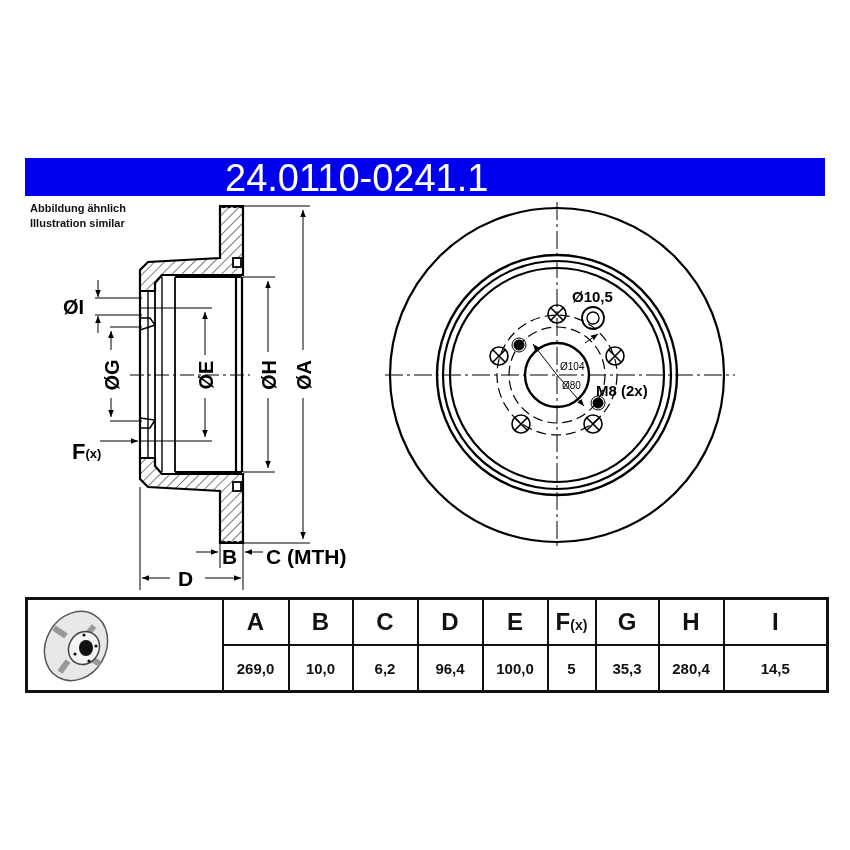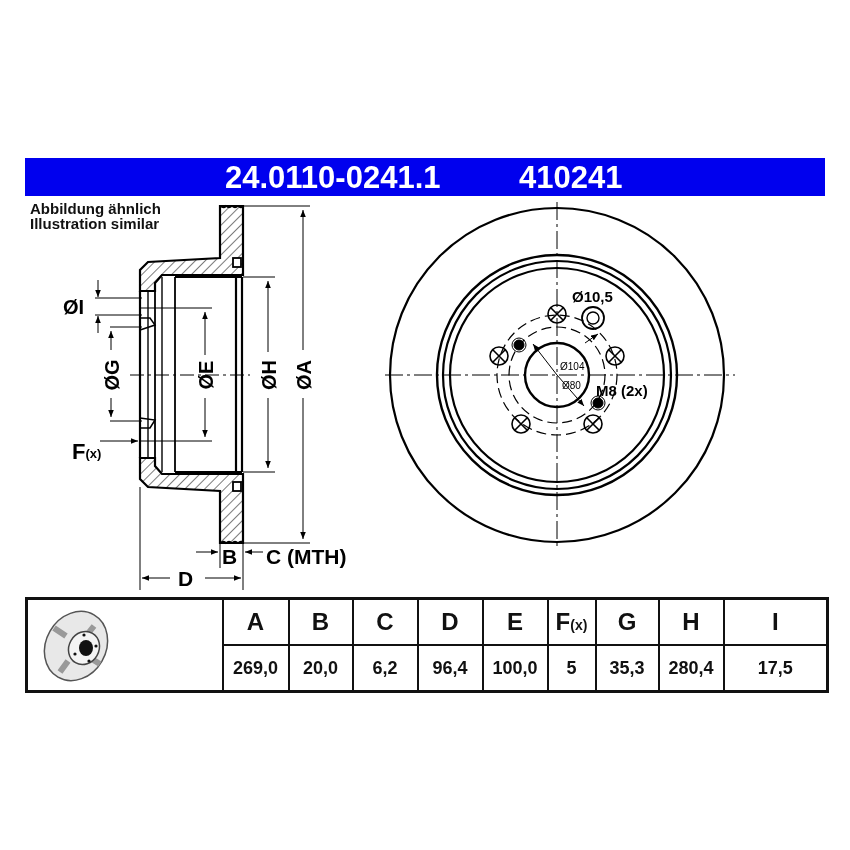--- a/index.html
+++ b/index.html
@@ -1,40 +1,39 @@
 <!DOCTYPE html>
 <html><head>
 <meta charset="utf-8">
 <style>
   html, body { margin: 0; padding: 0; background: #ffffff; }
   body { width: 850px; height: 850px; position: relative; overflow: hidden;
          font-family: "Liberation Sans", sans-serif; }
   .title-bar { position: absolute; left: 25px; top: 158px; width: 800px; height: 38px;
                background: #0000ee; color: #ffffff; }
   .title-part { position: absolute; top: 0; height: 42px; line-height: 40px;
-                font-size: 31px; font-weight: bold; letter-spacing: 0px; }
-  .note { position: absolute; left: 30px; top: 201px; font-size: 15px; font-weight: bold;
+                font-size: 38px; font-weight: normal; letter-spacing: 0px; }
+  .note { position: absolute; left: 30px; top: 201px; font-size: 11px; font-weight: bold;
           line-height: 15px; color: #111; }
   svg.drawing { position: absolute; left: 0; top: 0; }
   .lbl { font-family: "Liberation Sans", sans-serif; font-weight: bold; fill: #000; }
   table.spec { position: absolute; left: 25px; top: 597px; width: 801px; height: 94px;
                border-collapse: collapse; border: 3px solid #111; table-layout: fixed; }
   table.spec td { border: 2px solid #111; text-align: center; padding: 0;
                   font-family: "Liberation Sans", sans-serif; font-weight: bold; color: #111; }
   table.spec tr.hdr td { height: 44px; font-size: 24px; }
-  table.spec tr.val td { height: 44px; font-size: 18px; }
+  table.spec tr.val td { height: 44px; font-size: 15px; }
   .sub { font-size: 14px; }
   td.thumb { position: relative; }
 </style>
 </head>
 <body>
 
 <div class="title-bar">
   <span class="title-part" style="left:200px;">24.0110-0241.1</span>
-  <span class="title-part" style="left:494px;">410241</span>
 </div>
 
 <div class="note">
   <div>Abbildung ähnlich</div>
   <div>Illustration similar</div>
 </div>
 
 <svg class="drawing" width="850" height="600" viewBox="0 0 850 600">
   <defs>
     <pattern id="hatch" patternUnits="userSpaceOnUse" width="7" height="7" patternTransform="rotate(45)">
@@ -201,23 +200,23 @@
     <td><span>C</span></td>
     <td><span>D</span></td>
     <td><span>E</span></td>
     <td><span>F</span><span class="sub">(x)</span></td>
     <td><span>G</span></td>
     <td><span>H</span></td>
     <td><span>I</span></td>
   </tr>
   <tr class="val">
     <td>269,0</td>
-    <td>20,0</td>
+    <td>10,0</td>
     <td>6,2</td>
     <td>96,4</td>
     <td>100,0</td>
     <td>5</td>
     <td>35,3</td>
     <td>280,4</td>
-    <td>17,5</td>
+    <td>14,5</td>
   </tr>
 </tbody>
   </table>
 
 </body></html>

